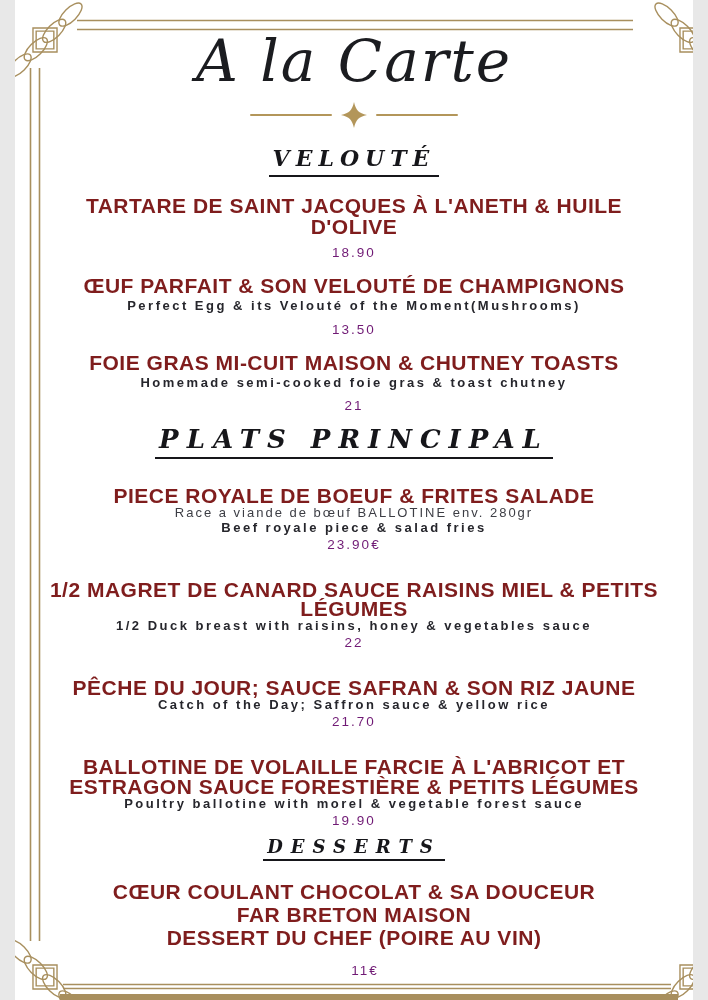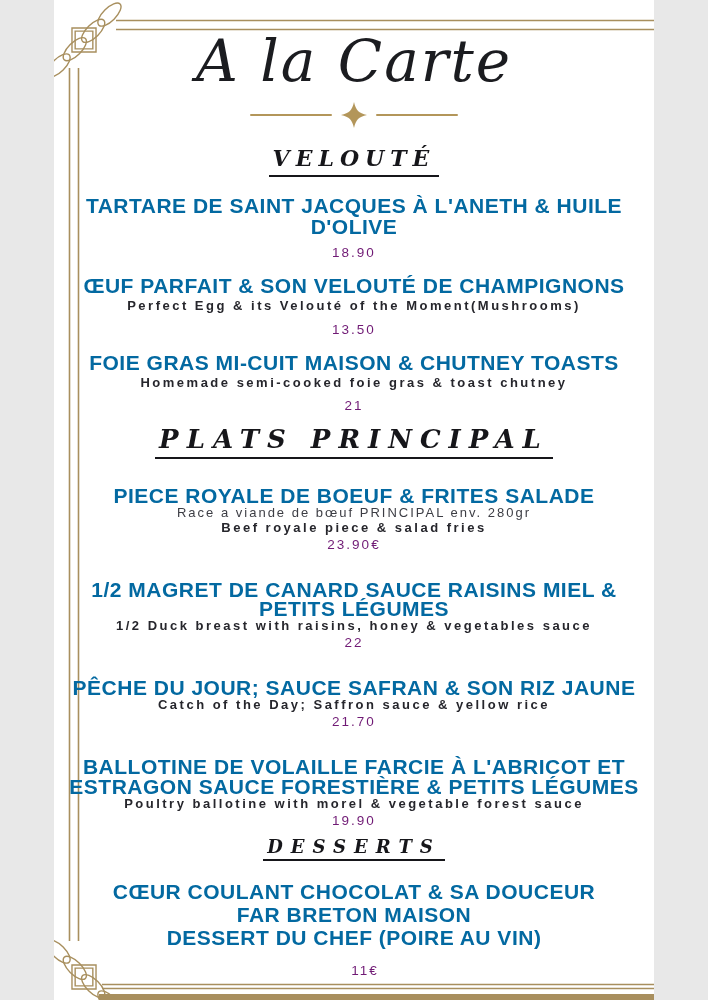--- a/index.html
+++ b/index.html
@@ -1,18 +1,18 @@
 <!DOCTYPE html>
 <html><head>
 <meta charset="utf-8">
 <style>
   html, body { margin: 0; padding: 0; background: #e8e8e8; }
   .page {
     position: relative;
-    width: 600px; height: 1000px;
+    width: 678px; height: 1000px;
     margin: 0 auto;
     background: #ffffff;
     overflow: hidden;
     text-align: center;
     font-family: "Liberation Sans", sans-serif;
   }
   .frame {
     position: absolute; inset: 0;
     width: 708px; height: 1000px;
     pointer-events: none;
@@ -43,21 +43,21 @@
     border-bottom: 2.5px solid #16161a;
     padding: 0 4px 2px 4px;
   }
   .entrees .section-heading { font-size: 22px; line-height: 1.25; letter-spacing: 6px; margin-top: 16px; }
   .plats   .section-heading { font-size: 26px; line-height: 1.2;  letter-spacing: 8px; margin-top: 10px; }
   .desserts .section-heading{ font-size: 18px; line-height: 1.2;  letter-spacing: 8px; margin-top: 7px; }
 
   .dish-name {
     margin: 0 auto;
     max-width: 620px;
-    color: #0369a1;
+    color: #7f1d1d;
     font-weight: 600;
     font-size: 21px;
     line-height: 1.0;
     letter-spacing: 0.5px;
   }
   .plats .dish-name { line-height: 0.95; margin-top: 27px; }
   .dish-name.wide { max-width: 662px; }
   .dish-name.narrow { max-width: 600px; }
 
   .dish-subnote {
@@ -157,21 +157,21 @@
         <div class="dish-desc">Homemade semi-cooked foie gras &amp; toast chutney</div>
         <div class="dish-price">21</div>
       </div>
     </section>
 
     <section class="menu-section plats">
       <h2 class="section-heading"><span>PLATS PRINCIPAL</span></h2>
 
       <div class="menu-item">
         <div class="dish-name">PIECE ROYALE DE BOEUF &amp; FRITES SALADE</div>
-        <div class="dish-subnote">Race a viande de bœuf PRINCIPAL env. 280gr</div>
+        <div class="dish-subnote">Race a viande de bœuf BALLOTINE env. 280gr</div>
         <div class="dish-desc">Beef royale piece &amp; salad fries</div>
         <div class="dish-price">23.90€</div>
       </div>
 
       <div class="menu-item">
         <div class="dish-name wide">1/2 MAGRET DE CANARD SAUCE RAISINS MIEL &amp; PETITS LÉGUMES</div>
         <div class="dish-desc">1/2 Duck breast with raisins, honey &amp; vegetables sauce</div>
         <div class="dish-price">22</div>
       </div>
 

